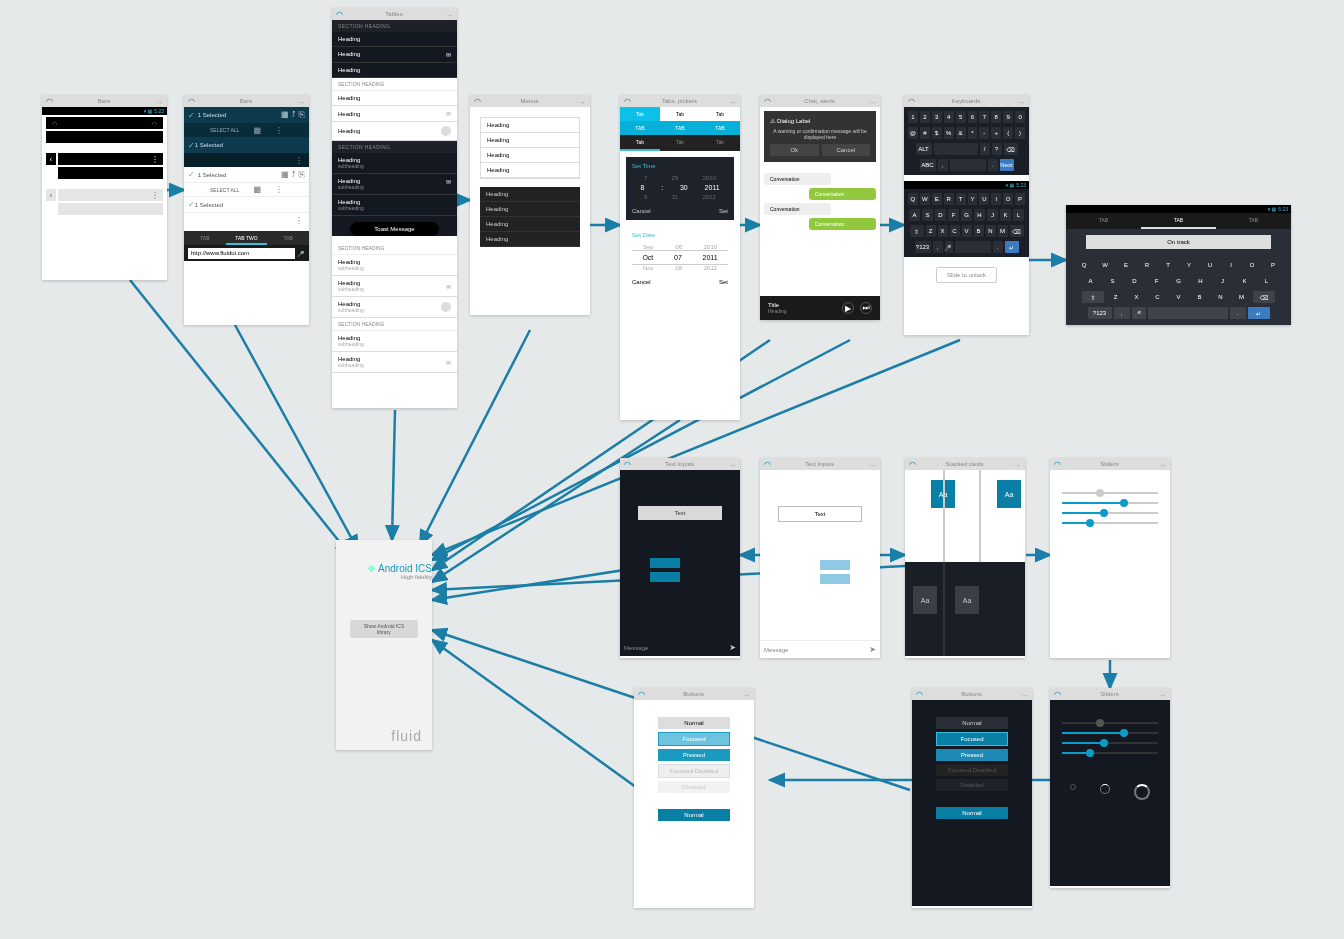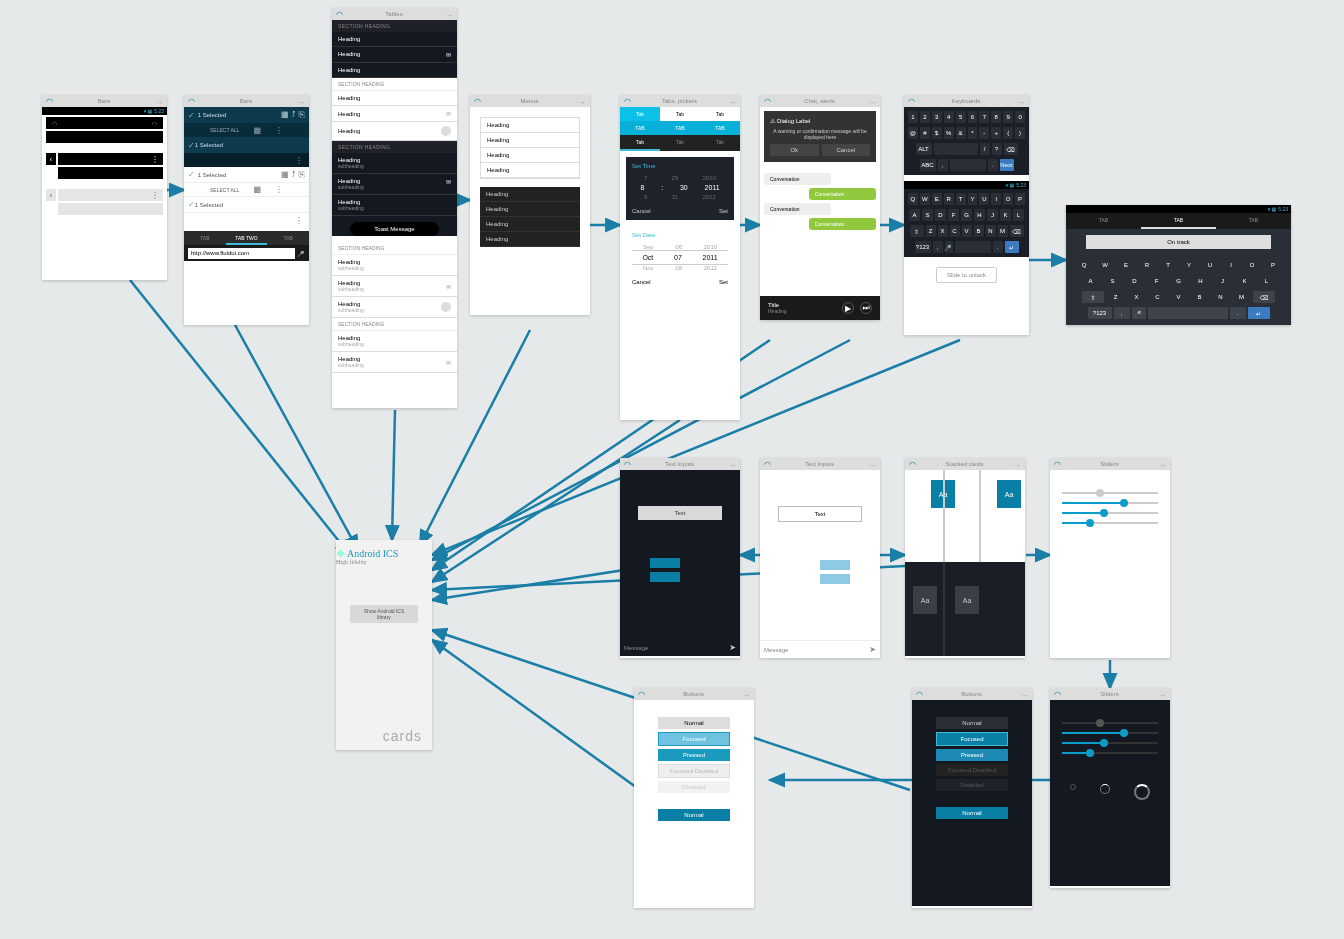--- a/index.html
+++ b/index.html
@@ -471,26 +471,26 @@
           <span class="key" style="width:16px;height:12px;background:#3f444c;">,</span>
           <span class="key" style="width:14px;height:12px;background:#3f444c;">🎤</span>
           <span class="key" style="width:80px;height:12px;background:#3f444c;"></span>
           <span class="key" style="width:16px;height:12px;background:#3f444c;">.</span>
           <span class="key" style="width:22px;height:12px;background:#3b7cc1;">↵</span>
         </div>
   </div>
 </div>
 
 <div class="screen" style="left:336px;top:540px;width:96px;height:210px;background:#f2f2f2;">
-  <div style="text-align:left;padding-top:8px;font-family:Liberation Serif, serif;">
+  <div style="text-align:right;padding-top:23px;">
     <div style="color:#1a9abf;font-size:10px;"><span style="color:#7fc;">❖ </span><span>Android ICS</span></div>
     <div style="color:#888;font-size:6px;">High fidelity</div>
   </div>
   <div class="btn" style="background:#d8d8d8;color:#555;width:70%;margin-top:40px;border-radius:2px;font-size:5px;">Show Android ICS library</div>
-  <div class="fluid">cards</div>
+  <div class="fluid">fluid</div>
 </div>
 
 <div class="screen" style="left:620px;top:458px;width:120px;height:200px;">
   <div class="titlebar">
         <span>Text Inputs</span>
       </div>
   <div class="dark" style="height:186px;position:relative;">
     <div style="height:30px;"></div>
     <div style="background:#d9d9d9;margin:6px 18px;padding:4px;text-align:center;font-size:6px;color:#333;">Text</div>
     <div style="height:28px;"></div>

